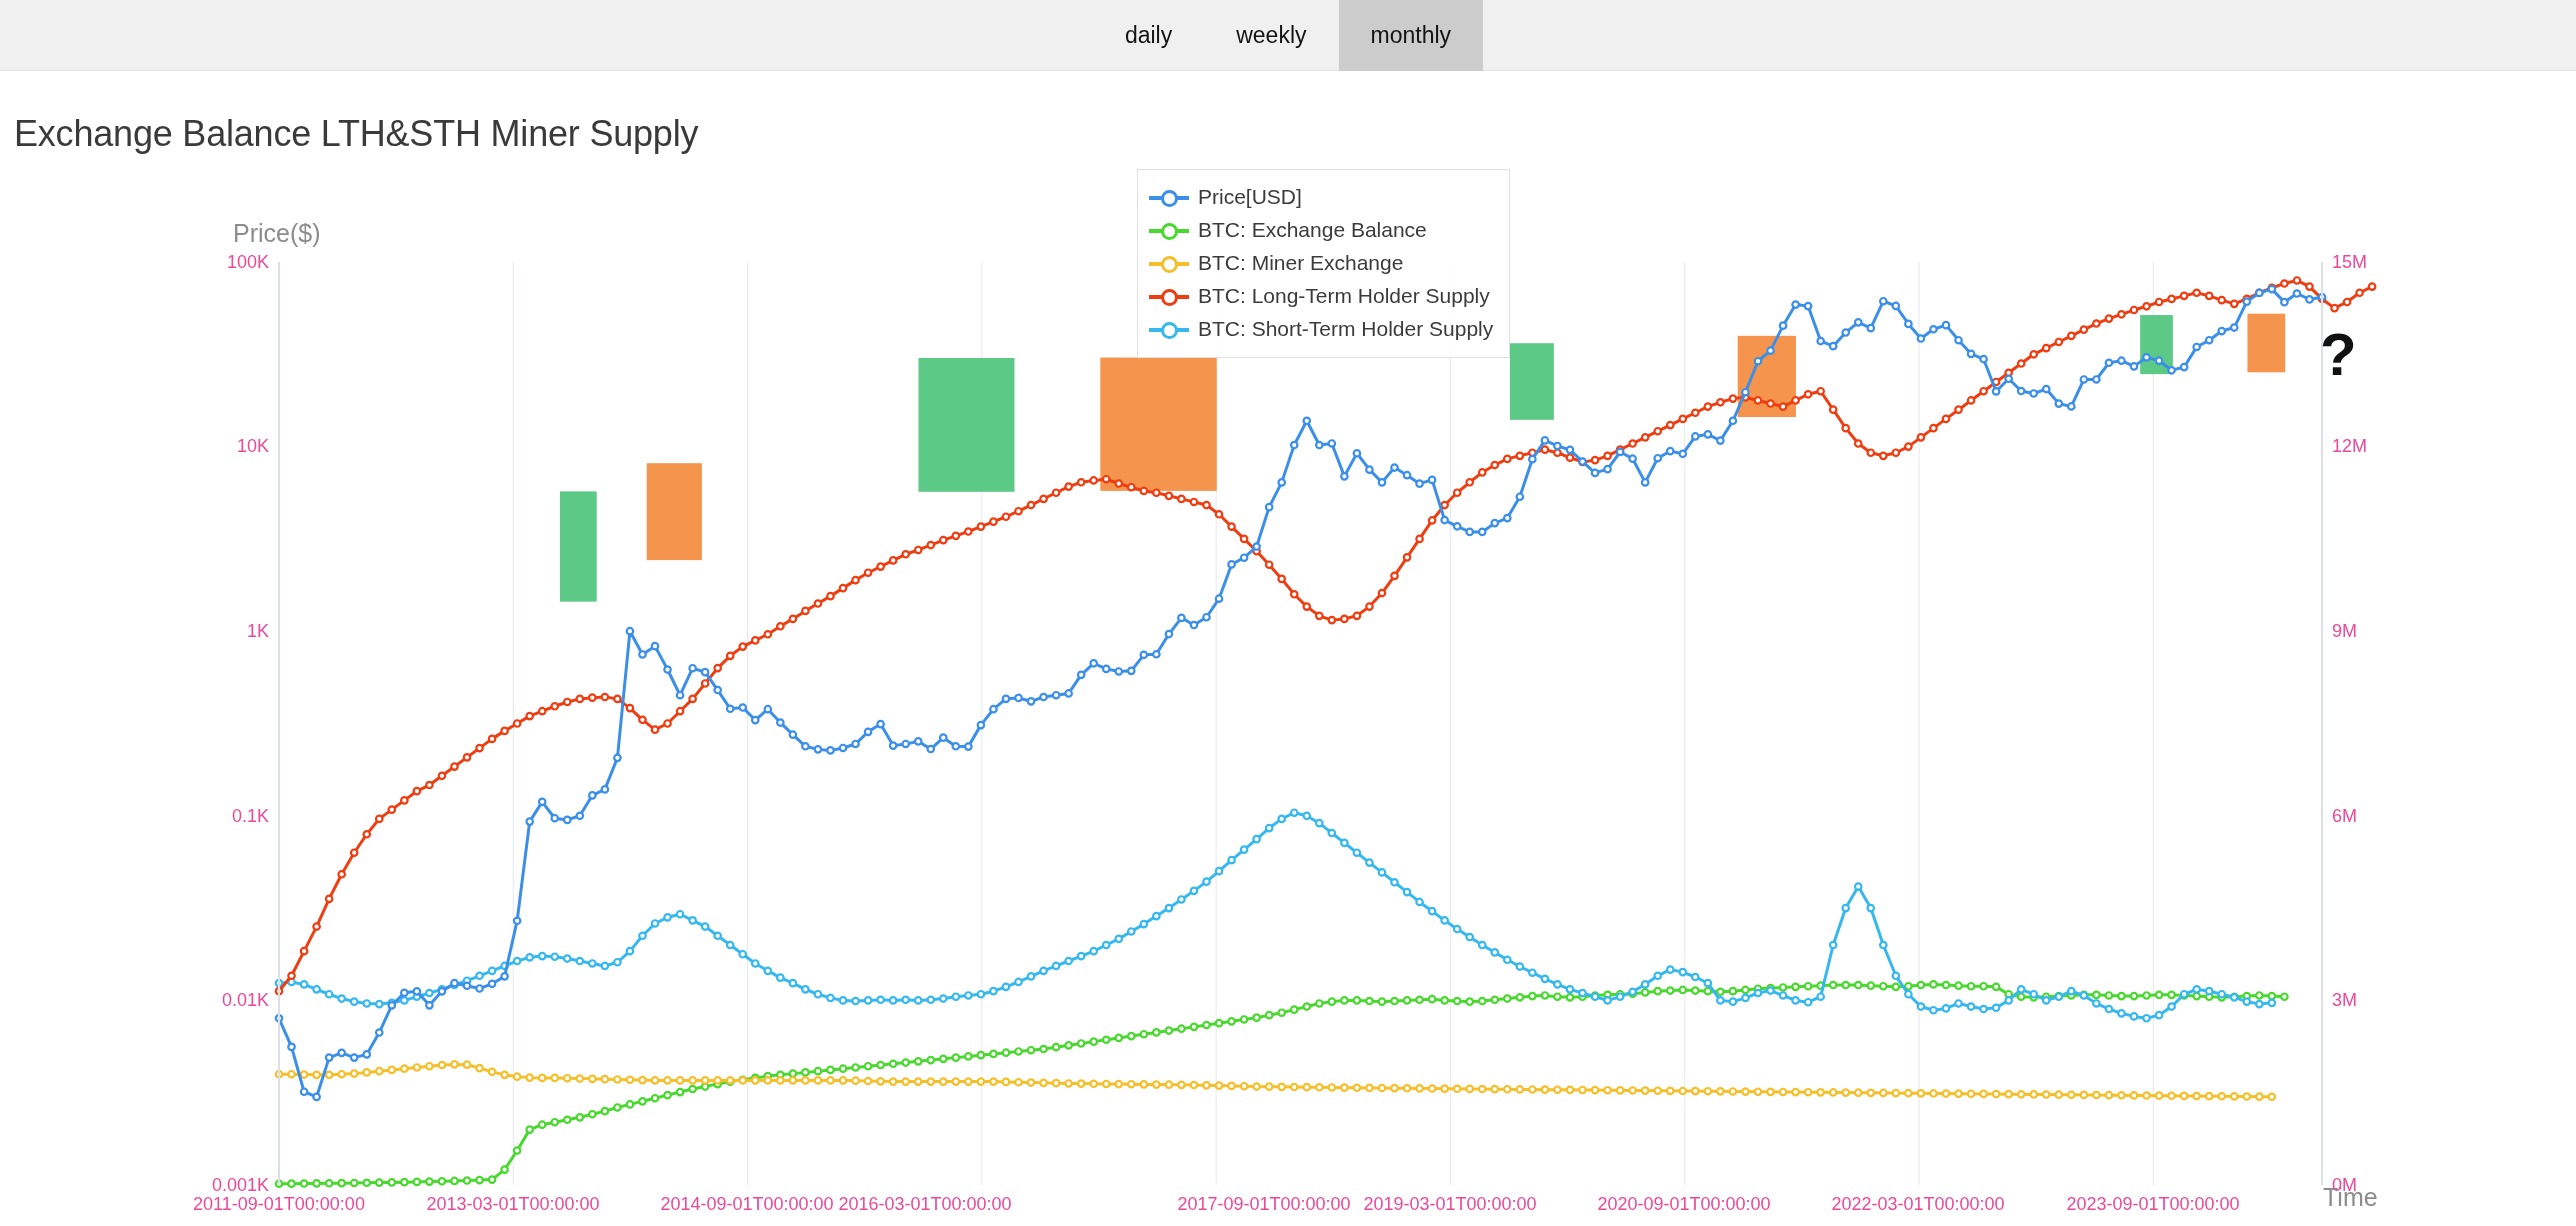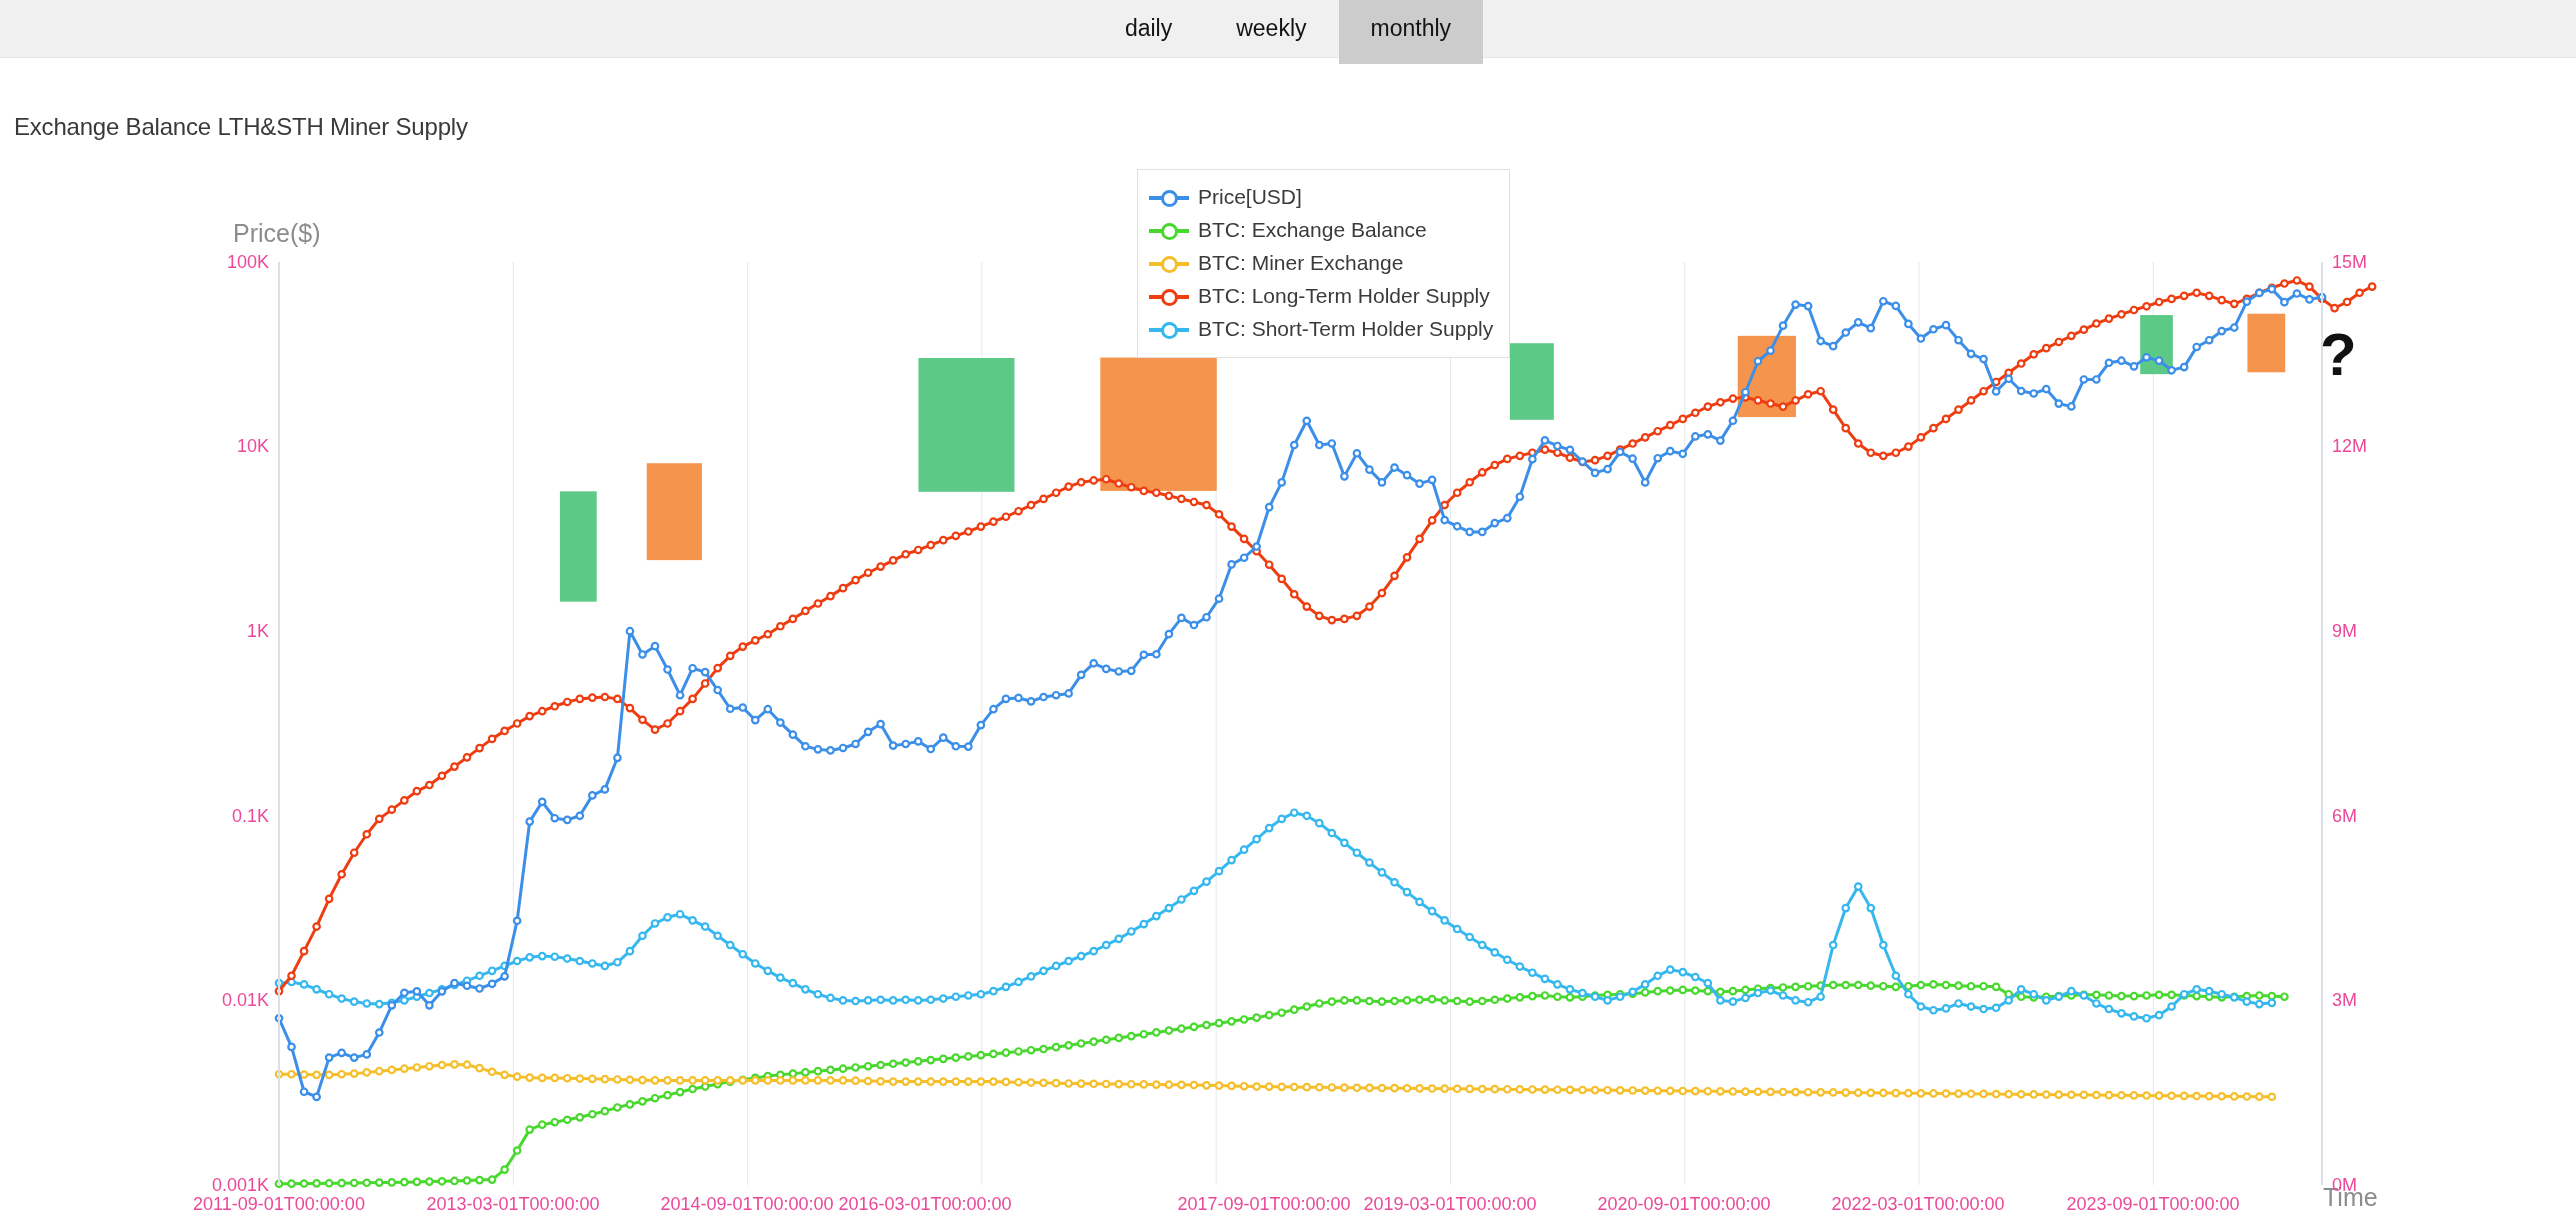--- a/index.html
+++ b/index.html
@@ -7,24 +7,24 @@
     margin: 0; padding: 0;
     width: 2576px; height: 1226px;
     background: #ffffff;
     font-family: "Liberation Sans", sans-serif;
     overflow: hidden;
   }
 
   
   #tabbar {
     position: absolute; left: 0; top: 0;
-    width: 2576px; height: 58px;
+    width: 2576px; height: 71px;
     background: #f0f0f0;
     border-bottom: 0.8px solid #e4e4e4;
-    display: flex; align-items: center; justify-content: center;
+    display: flex; align-items: flex-start; justify-content: center;
   }
   .tab {
     height: 71px;
     padding: 0 32px;
     display: flex; align-items: center; justify-content: center;
     font-size: 23px;
     color: #141414;
     cursor: pointer;
     background: transparent;
     border: none;
@@ -35,21 +35,21 @@
 
   
   #chart {
     position: absolute; left: 0; top: 71px;
     width: 2576px; height: 1156px;
     background: #fff;
     overflow: hidden;
   }
   #chart-title {
     position: absolute; left: 14px; top: 42px;
-    font-size: 24px; color: #3a3a3a;
+    font-size: 36px; color: #3a3a3a;
     letter-spacing: -0.2px;
     white-space: nowrap;
   }
 
   
   .axis-name {
     position: absolute;
     font-size: 25px; color: #8c8c8c;
     white-space: nowrap;
   }

